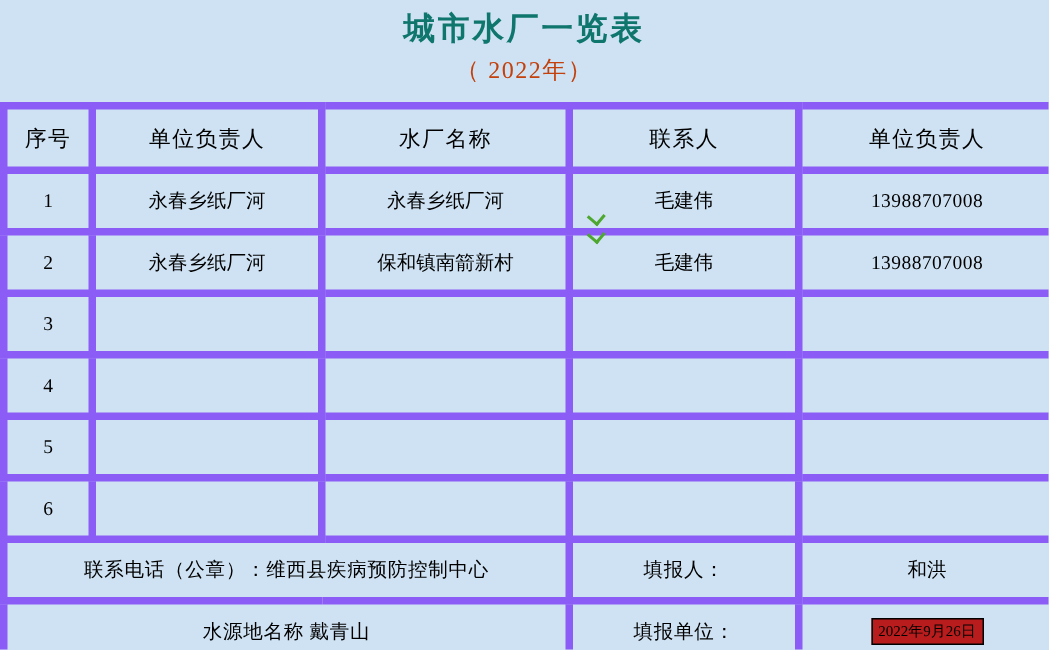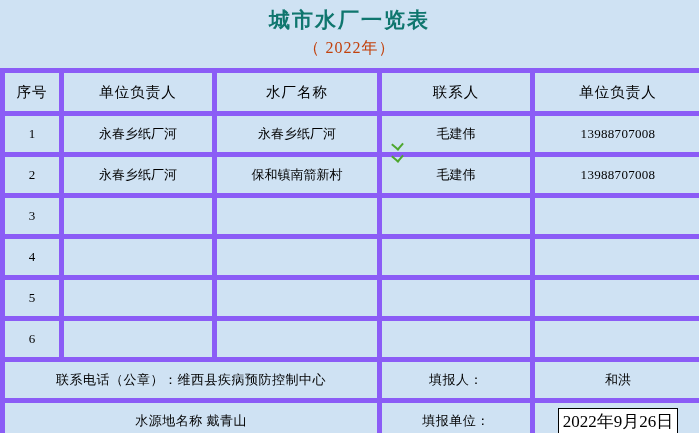--- a/index.html
+++ b/index.html
@@ -93,22 +93,22 @@
     letter-spacing: 0.5px;
   }
   .footer-value {
     text-align: center;
     font-size: 13.5px;
   }
   .date-box {
     display: inline-block;
     border: 1px solid #000;
     padding: 1px 4px;
-    background: #ffffff;
-    font-size: 17px;
+    background: #b91c1c;
+    font-size: 10px;
     font-family: "Liberation Serif", serif;
   }
   .green-tick {
     position: absolute;
     width: 7px;
     height: 7px;
     border-left: 2px solid #4ea72e;
     border-bottom: 2px solid #4ea72e;
     transform: rotate(-50deg);
   }

